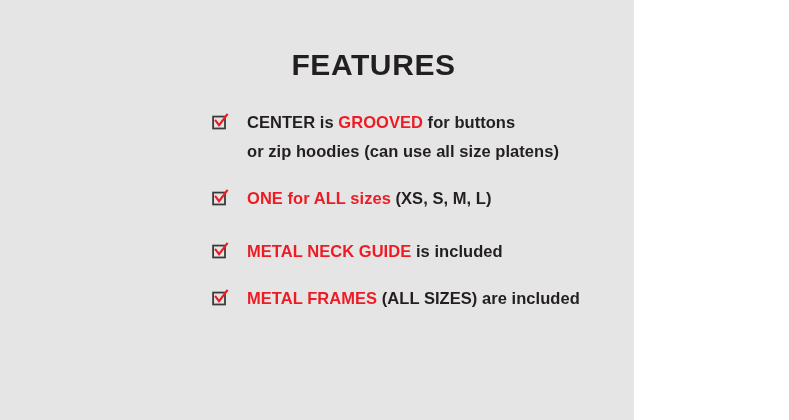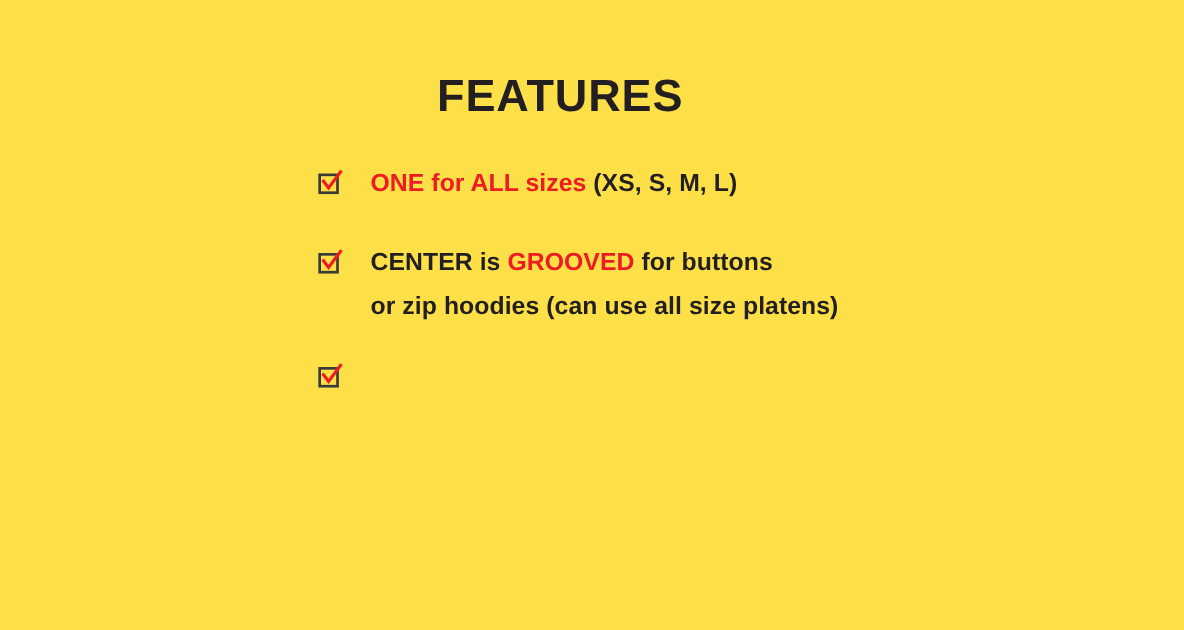--- a/index.html
+++ b/index.html
@@ -11,23 +11,23 @@
     height: 420px;
     background: #ffffff;
     font-family: "Liberation Sans", "DejaVu Sans", sans-serif;
     overflow: hidden;
     position: relative;
     -webkit-font-smoothing: antialiased;
   }
 
   #page {
     position: relative;
-    width: 789px;
+    width: 634px;
     height: 420px;
-    background: #fde047;
+    background: #e5e5e5;
   }
 
   
   .title {
     position: absolute;
     left: 0;
     top: 50px;
     width: 747px;          
     text-align: center;
     font-size: 30px;
@@ -93,48 +93,60 @@
   .dark { color: #231f20; }
 </style>
 </head>
 <body>
 
 <div id="page">
 
   <div class="title">FEATURES</div>
 
   <div class="features">
+      <div class="feature-row">
+        <div class="check-cell">
+          <svg class="checkbox-icon" viewBox="0 0 20 20">
+            <rect x="1.3" y="4.2" width="14" height="14" fill="none" stroke="#3a3a3a" stroke-width="2.1"></rect>
+            <path d="M3.6 8.2 L8.3 14.4 L18.4 0.9" fill="none" stroke="#ed1c24" stroke-width="2.5" stroke-linecap="butt" stroke-linejoin="miter"></path>
+          </svg>
+        </div>
+        <div class="text-cell">
+          <div class="line"><span class="dark">CENTER is </span><span class="red">GROOVED</span><span class="dark"> for buttons</span></div>
+          <div class="line"><span class="dark">or zip hoodies (can use all size platens)</span></div>
+        </div>
+      </div>
       <div class="feature-row gap-lg">
         <div class="check-cell">
           <svg class="checkbox-icon" viewBox="0 0 20 20">
             <rect x="1.3" y="4.2" width="14" height="14" fill="none" stroke="#3a3a3a" stroke-width="2.1"></rect>
             <path d="M3.6 8.2 L8.3 14.4 L18.4 0.9" fill="none" stroke="#ed1c24" stroke-width="2.5" stroke-linecap="butt" stroke-linejoin="miter"></path>
           </svg>
         </div>
         <div class="text-cell">
           <div class="line"><span class="red">ONE for ALL sizes</span><span class="dark"> (XS, S, M, L)</span></div>
         </div>
       </div>
       <div class="feature-row">
         <div class="check-cell">
           <svg class="checkbox-icon" viewBox="0 0 20 20">
             <rect x="1.3" y="4.2" width="14" height="14" fill="none" stroke="#3a3a3a" stroke-width="2.1"></rect>
             <path d="M3.6 8.2 L8.3 14.4 L18.4 0.9" fill="none" stroke="#ed1c24" stroke-width="2.5" stroke-linecap="butt" stroke-linejoin="miter"></path>
           </svg>
         </div>
         <div class="text-cell">
-          <div class="line"><span class="dark">CENTER is </span><span class="red">GROOVED</span><span class="dark"> for buttons</span></div>
-          <div class="line"><span class="dark">or zip hoodies (can use all size platens)</span></div>
+          <div class="line"><span class="red">METAL NECK GUIDE</span><span class="dark"> is included</span></div>
         </div>
       </div>
-      <div class="feature-row">
+      <div class="feature-row gap-lg">
         <div class="check-cell">
           <svg class="checkbox-icon" viewBox="0 0 20 20">
             <rect x="1.3" y="4.2" width="14" height="14" fill="none" stroke="#3a3a3a" stroke-width="2.1"></rect>
             <path d="M3.6 8.2 L8.3 14.4 L18.4 0.9" fill="none" stroke="#ed1c24" stroke-width="2.5" stroke-linecap="butt" stroke-linejoin="miter"></path>
           </svg>
         </div>
         <div class="text-cell">
+          <div class="line"><span class="red">METAL FRAMES</span><span class="dark"> (ALL SIZES) are included</span></div>
         </div>
       </div>
     </div>
 
 </div>
 
 </body></html>

